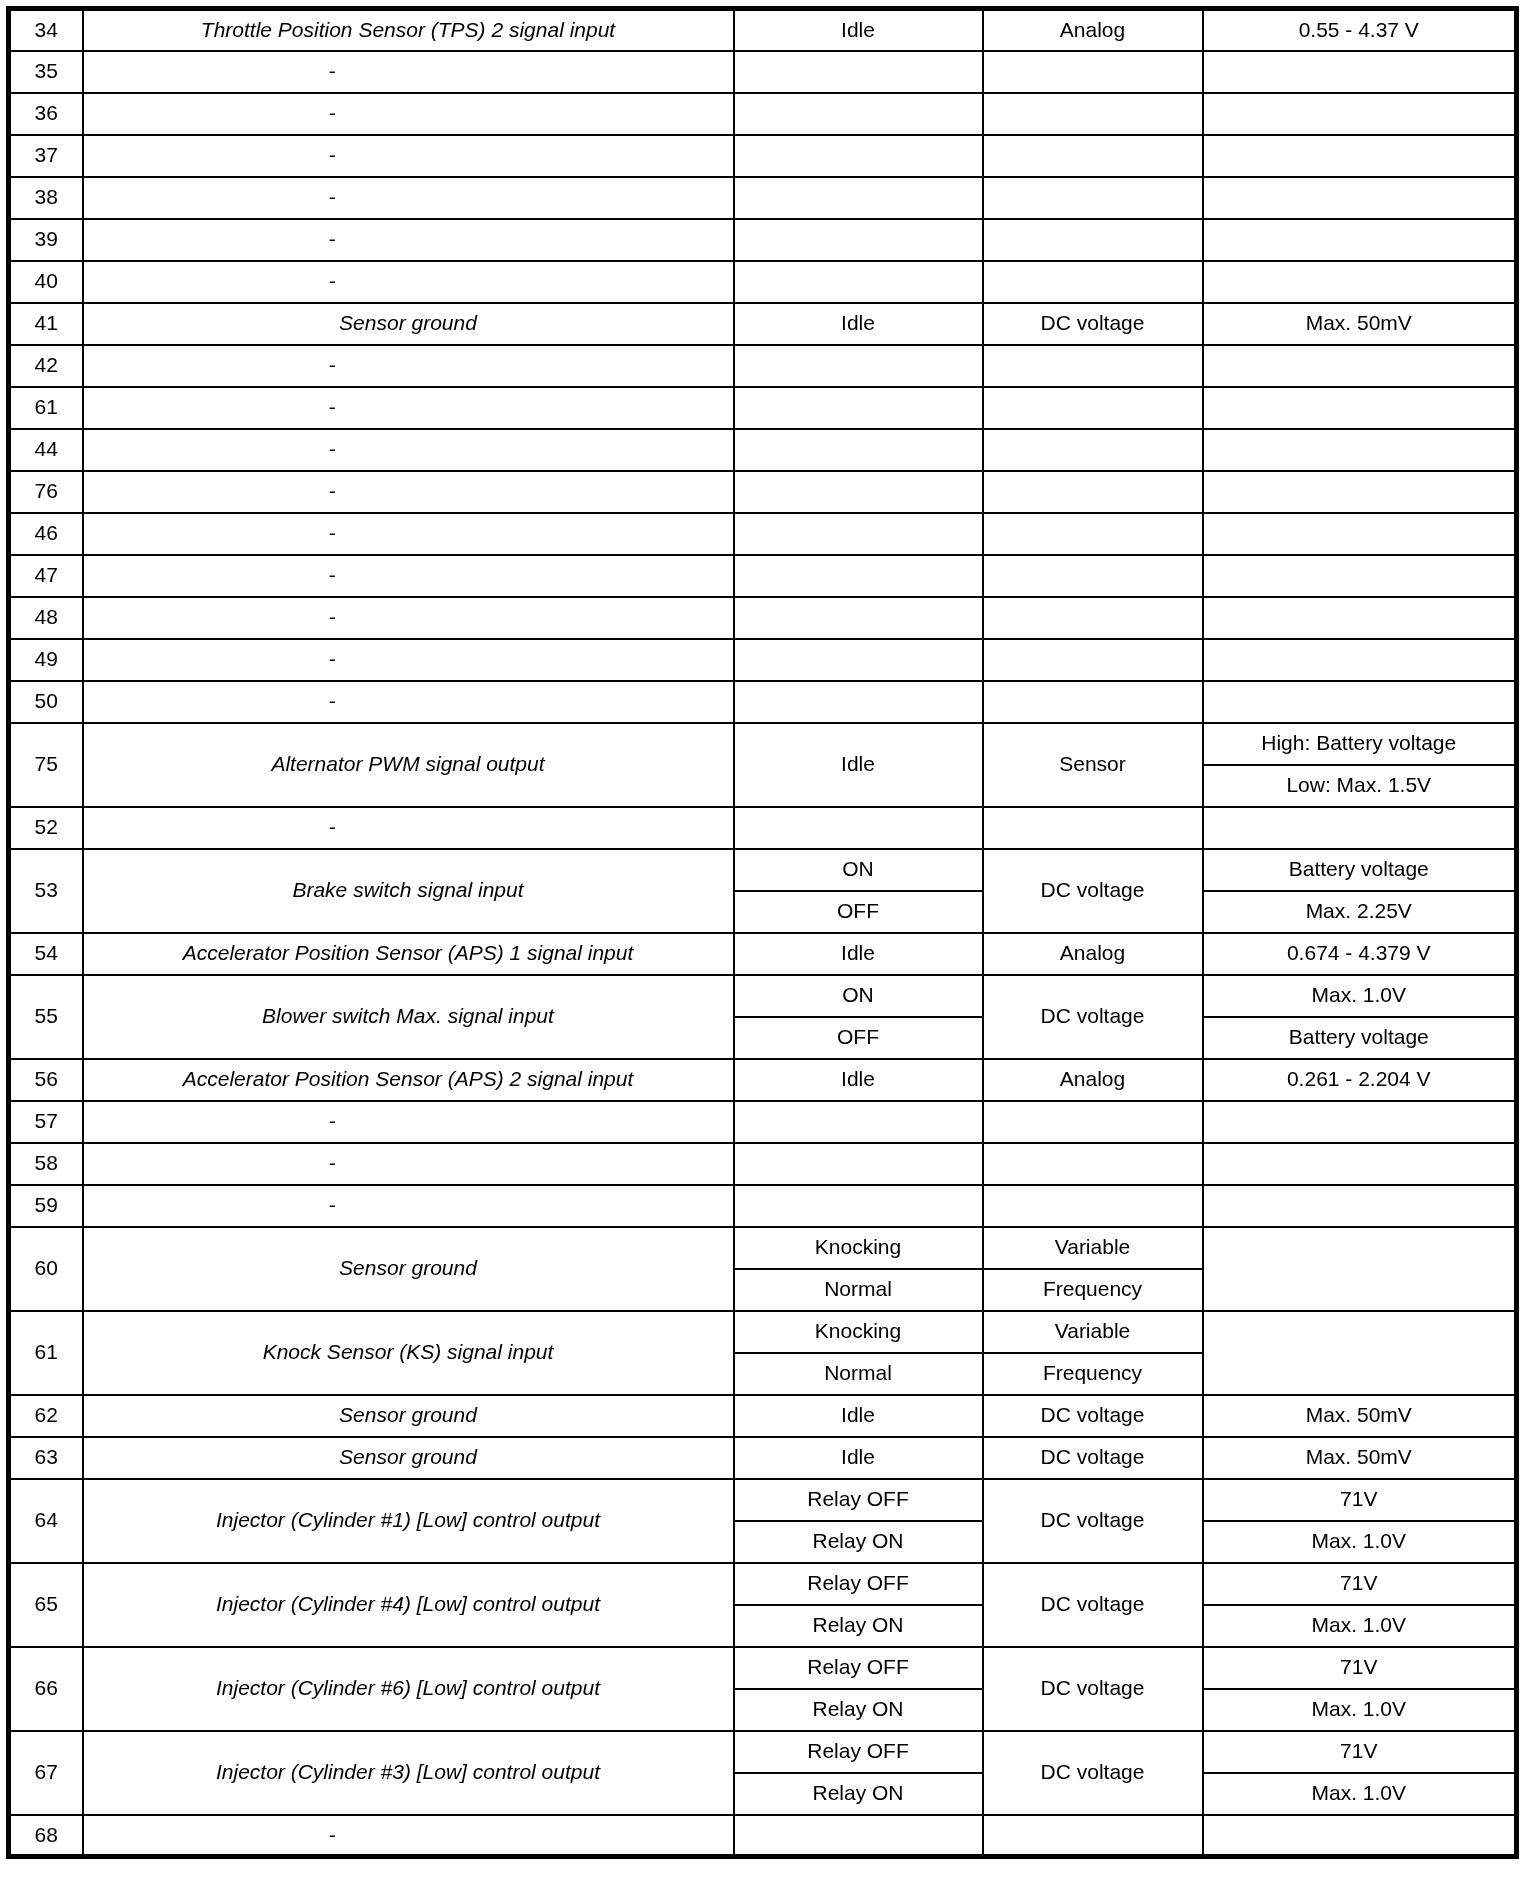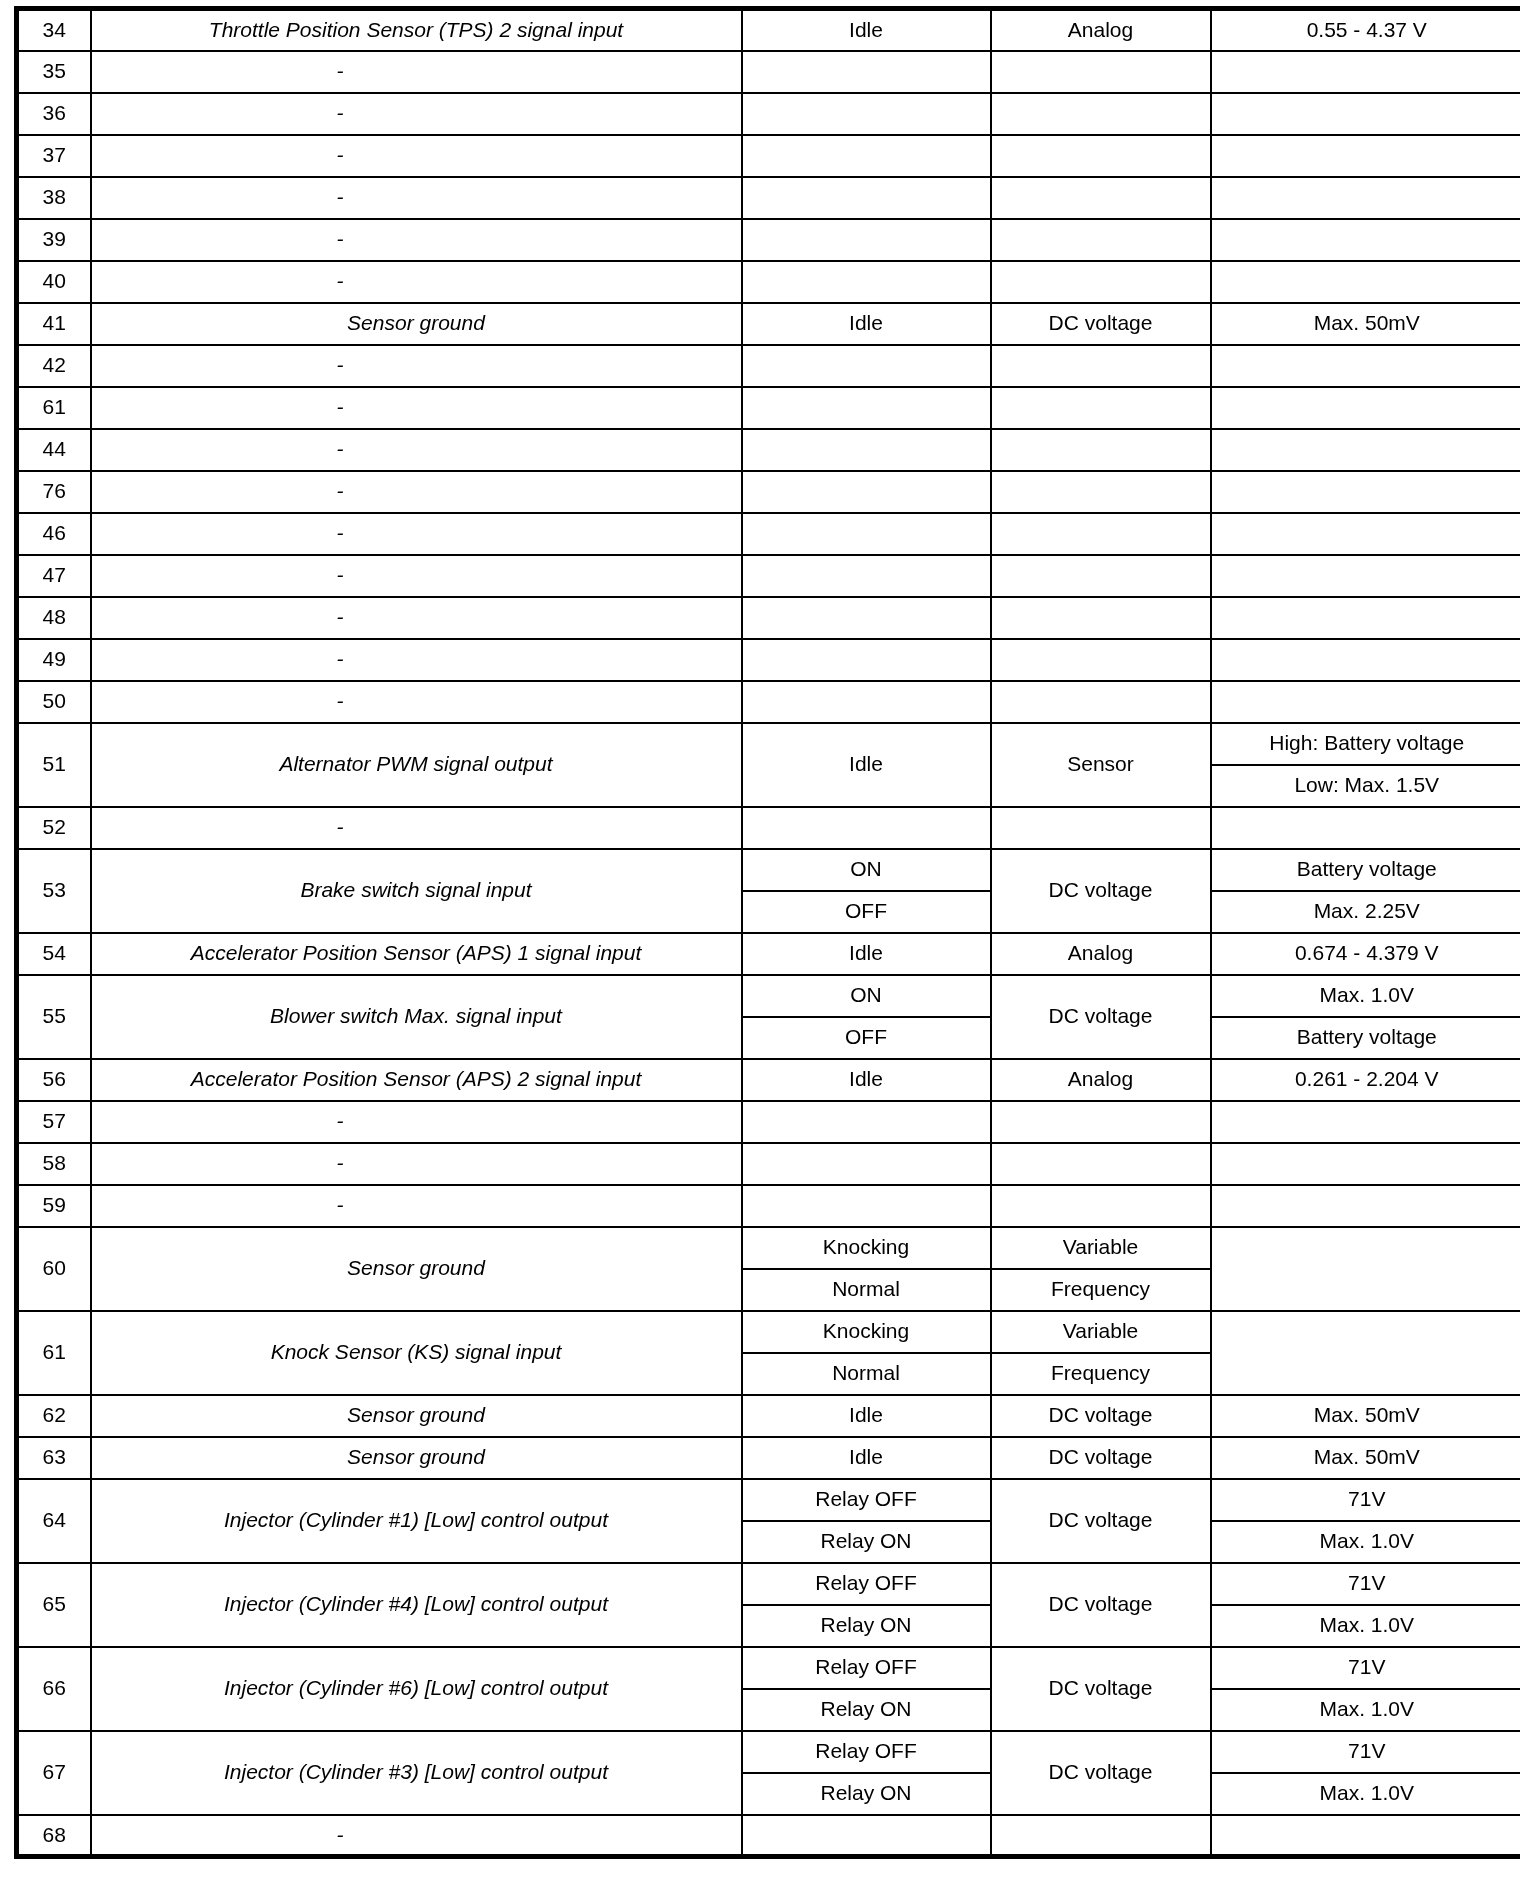--- a/index.html
+++ b/index.html
@@ -5,21 +5,21 @@
   html, body {
     margin: 0;
     padding: 0;
     background: #ffffff;
     color: #000000;
     font-family: "Liberation Sans", sans-serif;
   }
   .page {
     width: 1520px;
     box-sizing: border-box;
-    padding: 6px 14px;
+    padding: 6px 6px;
     background: #ffffff;
   }
   table.pin-table {
     border-collapse: collapse;
     table-layout: fixed;
     width: 1508px;
     border: 5px solid #000000;
     background: #ffffff;
   }
   col.c-pin  { width: 74px; }
@@ -176,21 +176,21 @@
           <td class="col-val"></td>
         </tr>
         <tr>
           <td class="col-pin">50</td>
           <td class="col-desc center">-</td>
           <td class="col-cond"></td>
           <td class="col-type"></td>
           <td class="col-val"></td>
         </tr>
         <tr>
-          <td class="col-pin" rowspan="2">51</td>
+          <td class="col-pin" rowspan="2">75</td>
           <td class="col-desc" rowspan="2">Alternator PWM signal output</td>
           <td class="col-cond" rowspan="2">Idle</td>
           <td class="col-type" rowspan="2">Sensor</td>
           <td class="col-val">High: Battery voltage</td>
         </tr>
         <tr>
           <td class="col-val">Low: Max. 1.5V</td>
         </tr>
         <tr>
           <td class="col-pin">52</td>

